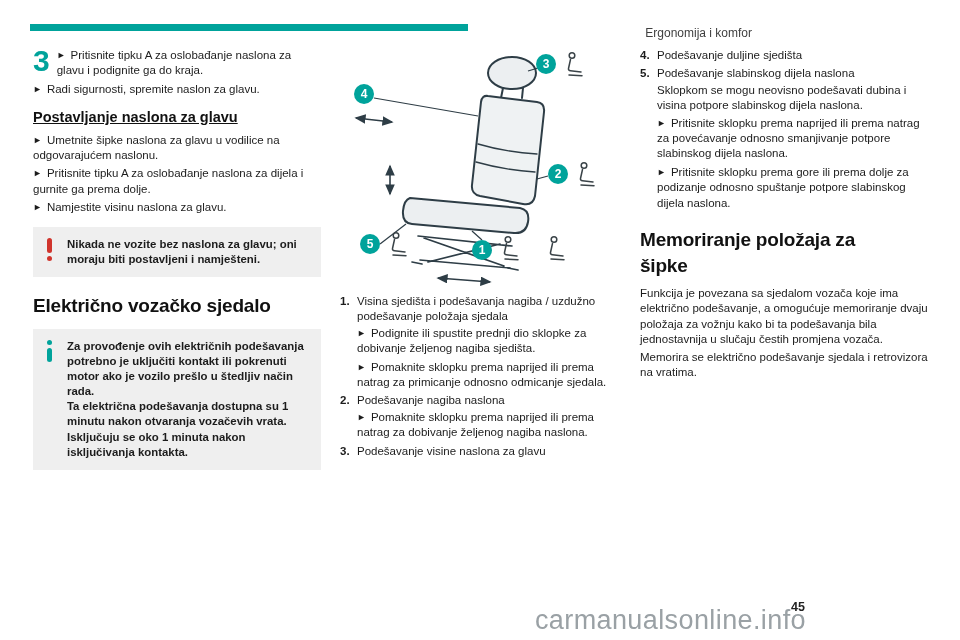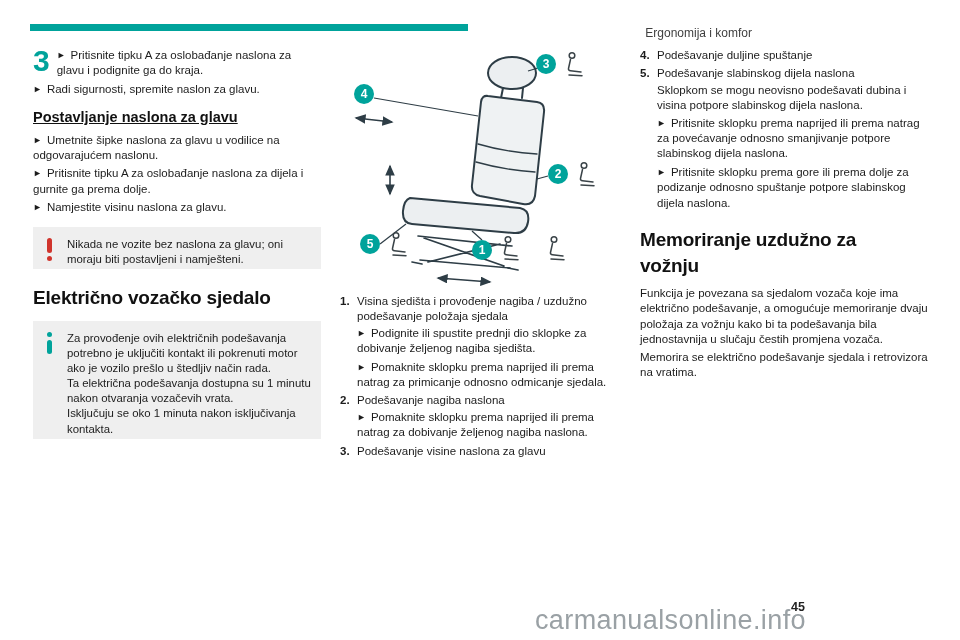--- a/index.html
+++ b/index.html
@@ -20,21 +20,21 @@
 
   .chapter-num{float:left;font-size:30px;font-weight:700;color:var(--accent,#00A39B);line-height:.85;margin:0 7px 2px 0;}
 
   .bullet{margin:0 0 3px 0;}
   .marker{font-size:9px;margin-right:5px;position:relative;top:-1px;color:#1c1c1c;}
 
   .h2{font-size:14.5px;font-weight:700;margin:11px 0 5px 0;color:#111;text-decoration:underline;}
   .h1{font-size:19px;font-weight:700;margin:16px 0 8px 0;color:#111;letter-spacing:-.2px;}
   .col3 .h1{max-width:240px;}
 
-  .note-box{position:relative;background:#efefef;padding:10px 10px 2px 34px;margin:11px 0 4px 0;font-size:11.4px;line-height:1.32;}
+  .note-box{position:relative;background:#efefef;padding:10px 10px 10px 34px;margin:11px 0 4px 0;font-size:11.4px;line-height:1.32;font-weight:bold;}
   .box-text{white-space:pre-line;}
   .box-icon{position:absolute;left:14px;top:11px;width:6px;}
   .warn-icon::before{content:"";display:block;width:5px;height:15px;background:var(--warning,#D0342C);border-radius:2.5px;}
   .warn-icon::after{content:"";display:block;width:5px;height:5px;background:var(--warning,#D0342C);border-radius:50%;margin-top:3px;}
   .info-icon::before{content:"";display:block;width:5px;height:5px;background:var(--accent,#00A39B);border-radius:50%;}
   .info-icon::after{content:"";display:block;width:5px;height:14px;background:var(--accent,#00A39B);border-radius:2.5px;margin-top:3px;}
 
   .diagram{display:block;margin:0 0 8px 0;}
   .callout-circle{fill:var(--accent,#00A39B);}
   .callout-num{fill:#fff;font-size:12px;font-weight:700;text-anchor:middle;font-family:"Liberation Sans","DejaVu Sans",sans-serif;}
@@ -145,52 +145,52 @@
         <text class="callout-num" x="24" y="50">4</text>
       </g>
       <g>
         <circle class="callout-circle" cx="30" cy="196" r="10"></circle>
         <text class="callout-num" x="30" y="200">5</text>
       </g>
     </svg>
 
     <div class="num-item">
       <span class="num">1.</span>
-      <div class="item-title">Visina sjedišta i provođenje nagiba / uzdužno podešavanje položaja sjedala</div>
+      <div class="item-title">Visina sjedišta i podešavanja nagiba / uzdužno podešavanje položaja sjedala</div>
       <p class="bullet"><span class="marker">►</span><span>Podignite ili spustite prednji dio sklopke za dobivanje željenog nagiba sjedišta.</span></p>
       <p class="bullet"><span class="marker">►</span><span>Pomaknite sklopku prema naprijed ili prema natrag za primicanje odnosno odmicanje sjedala.</span></p>
     </div>
 
     <div class="num-item">
       <span class="num">2.</span>
       <div class="item-title">Podešavanje nagiba naslona</div>
       <p class="bullet"><span class="marker">►</span><span>Pomaknite sklopku prema naprijed ili prema natrag za dobivanje željenog nagiba naslona.</span></p>
     </div>
 
     <div class="num-item">
       <span class="num">3.</span>
       <div class="item-title">Podešavanje visine naslona za glavu</div>
     </div>
   </div>
 
   <div class="col col3">
 
     <div class="num-item">
       <span class="num">4.</span>
-      <div class="item-title">Podešavanje duljine spuštanje</div>
+      <div class="item-title">Podešavanje duljine sjedišta</div>
     </div>
 
     <div class="num-item">
       <span class="num">5.</span>
       <div class="item-title">Podešavanje slabinskog dijela naslona</div>
       <div class="item-note">Sklopkom se mogu neovisno podešavati dubina i visina potpore slabinskog dijela naslona.</div>
       <p class="bullet"><span class="marker">►</span><span>Pritisnite sklopku prema naprijed ili prema natrag za povećavanje odnosno smanjivanje potpore slabinskog dijela naslona.</span></p>
       <p class="bullet"><span class="marker">►</span><span>Pritisnite sklopku prema gore ili prema dolje za podizanje odnosno spuštanje potpore slabinskog dijela naslona.</span></p>
     </div>
 
-    <h1 class="h1">Memoriranje uzdužno za vožnju</h1>
+    <h1 class="h1">Memoriranje položaja za šipke</h1>
     <p class="para">Funkcija je povezana sa sjedalom vozača koje ima električno podešavanje, a omogućuje memoriranje dvaju položaja za vožnju kako bi ta podešavanja bila jednostavnija u slučaju čestih promjena vozača.</p>
     <p class="para">Memorira se električno podešavanje sjedala i retrovizora na vratima.</p>
   </div>
 
   <div class="watermark">carmanualsonline.info</div>
   <div class="page-number">45</div>
 </div>
 
 </body></html>

